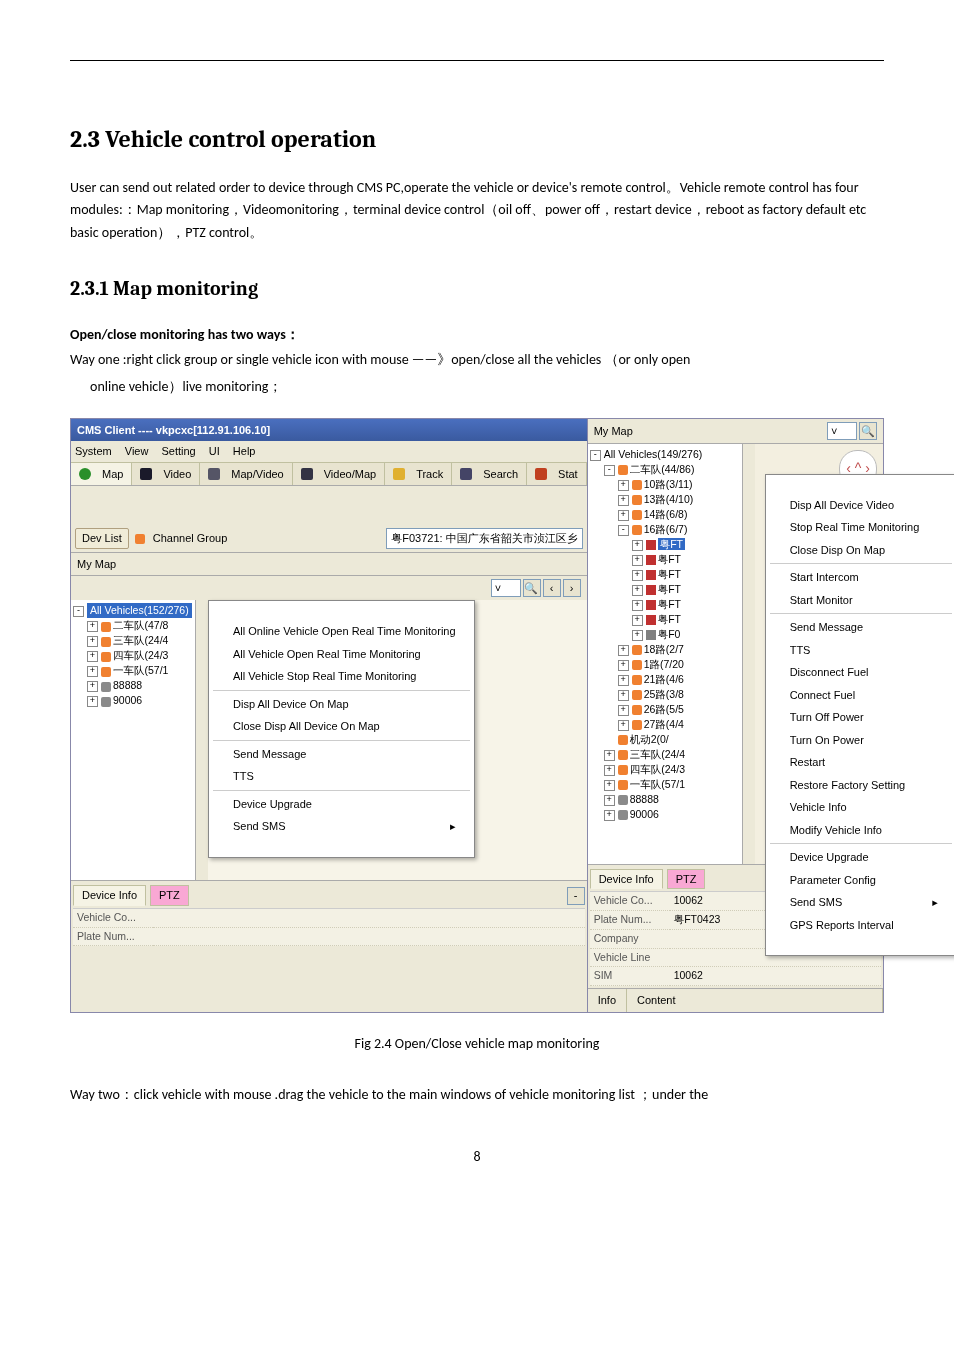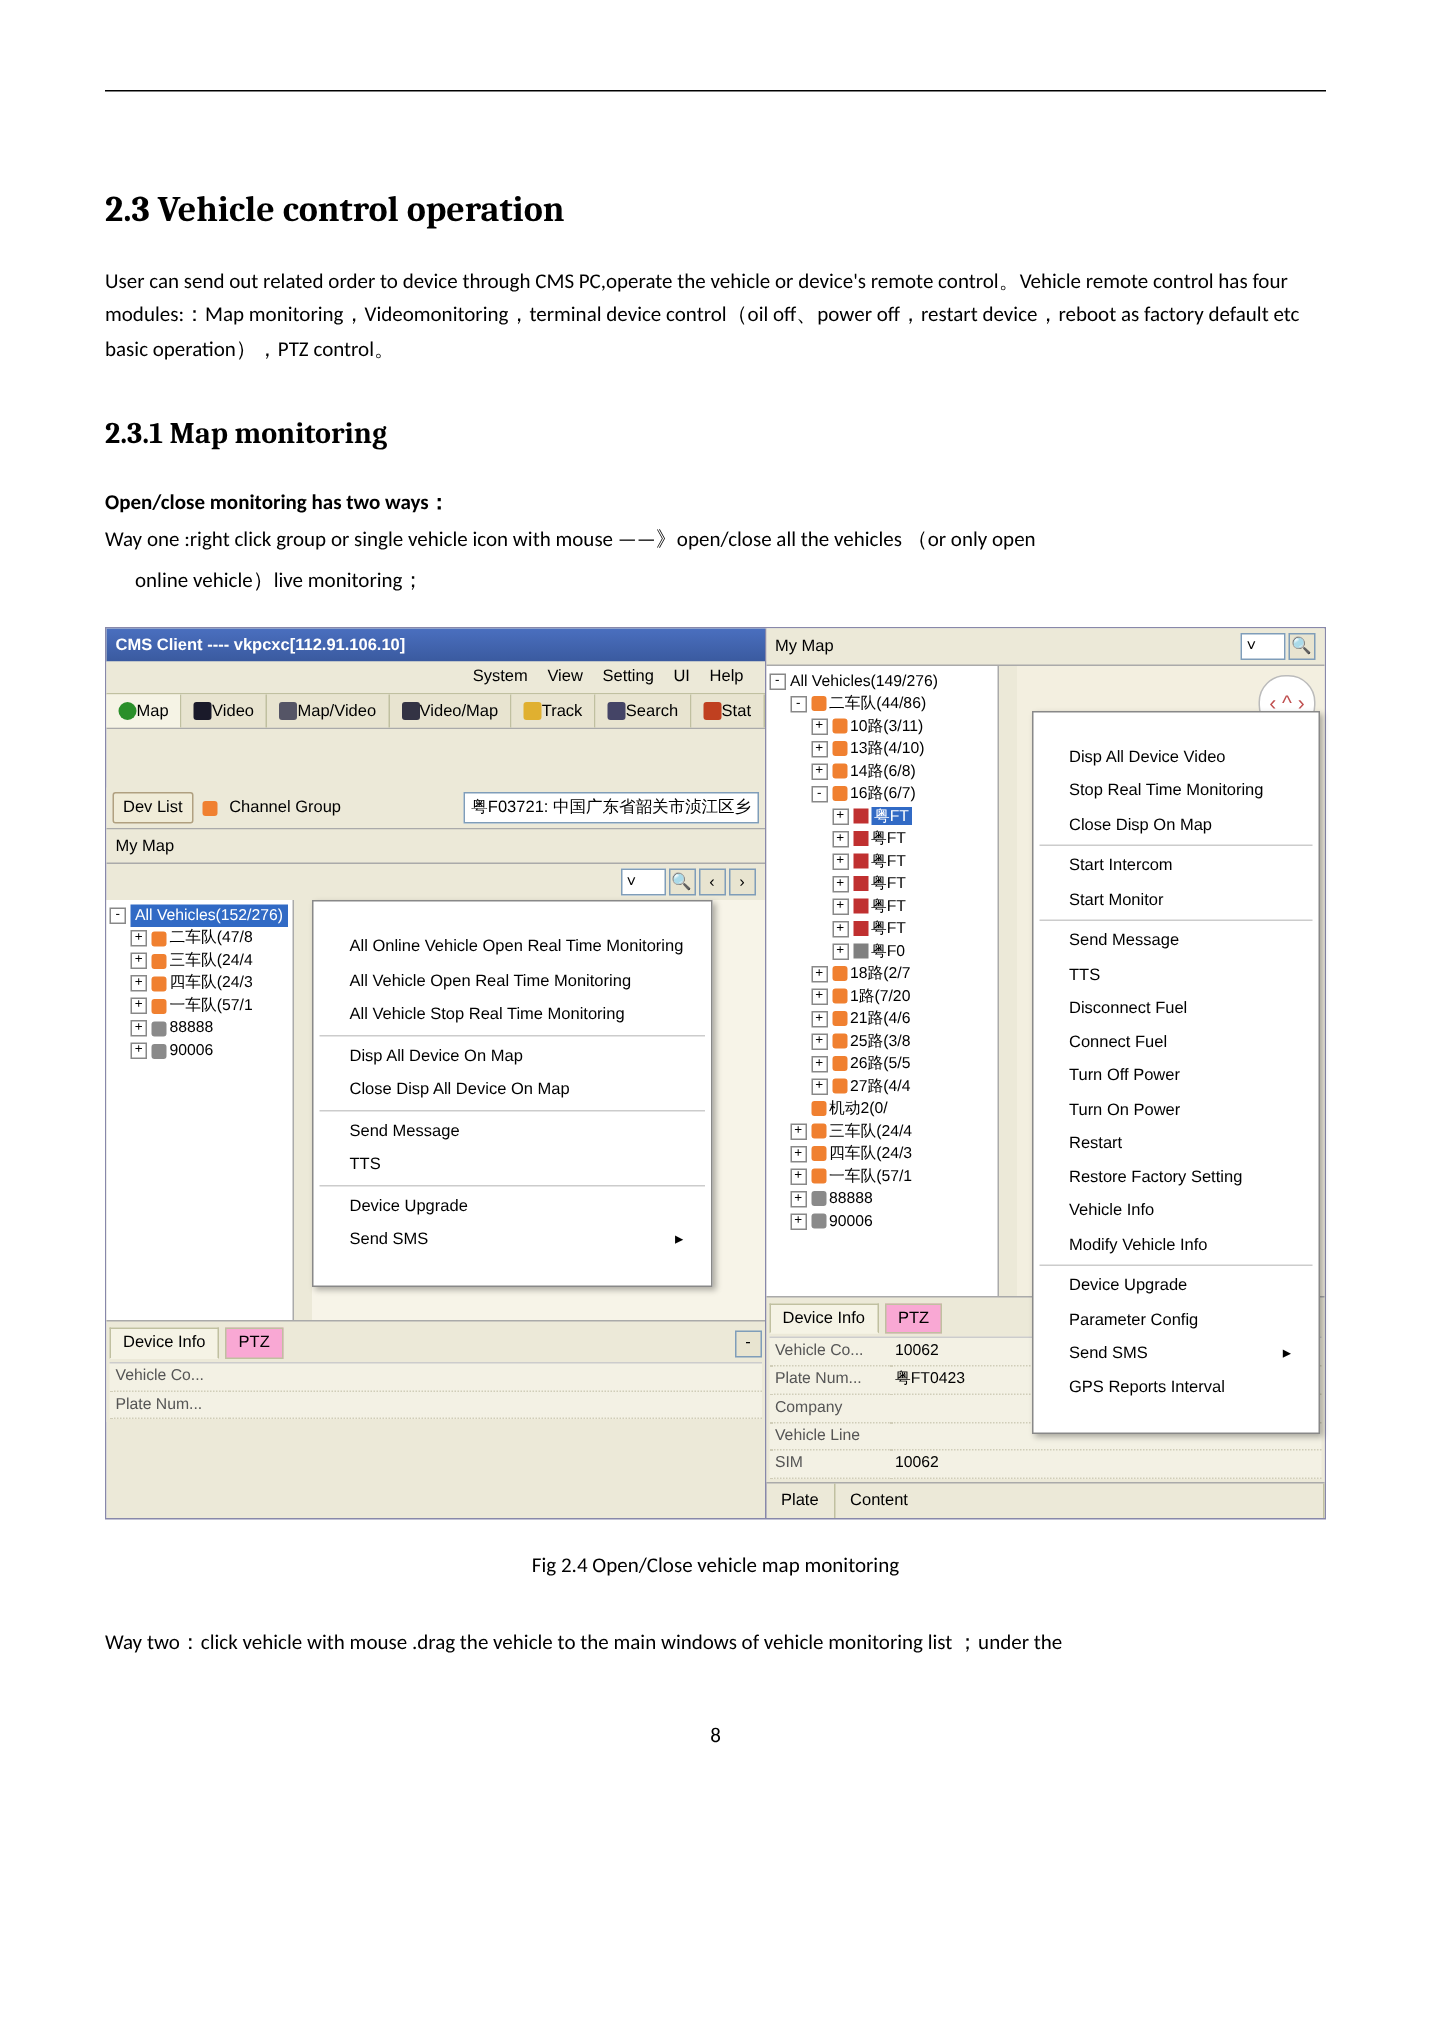--- a/index.html
+++ b/index.html
@@ -69,36 +69,35 @@
     background: linear-gradient(#4a6fbf, #3a5a9f);
     color: #fff;
     padding: 3px 6px;
     font-weight: bold;
     font-size: 11px;
   }
   .menubar {
     background: #ece9d8;
     padding: 2px 4px;
     border-bottom: 1px solid #c0c0a0;
-    text-align: right;
   }
   .menubar span { margin-right: 10px; }
 
   
   .tabbar {
     display: flex;
     background: #ece9d8;
     border-bottom: 1px solid #aaa;
   }
   .tab {
     padding: 3px 8px;
     border-right: 1px solid #c0c0a0;
     display: flex;
     align-items: center;
-    gap: 0;
+    gap: 11px;
     background: #e8e4d0;
   }
   .tab.active { background: #f5f3e5; }
   .tabicon {
     width: 12px; height: 12px;
     display: inline-block;
     border-radius: 2px;
   }
   .ic-globe { background: #2a8f2a; border-radius: 50%; }
   .ic-screen { background: #1a1a2a; }
@@ -520,21 +519,21 @@
         <div>粤FT0423</div>
         <div class="k">Company</div>
           <div></div>
         <div class="k">Vehicle Line</div>
           <div></div>
         <div class="k">SIM</div>
         <div>10062</div>
       </div>
     </div>
     <div class="rightfoot">
-      <div class="col">Plate</div>
+      <div class="col">Info</div>
       <div class="col" style="flex:1">Content</div>
     </div>
   </div>
 </div>
 
 <p class="figcap">Fig 2.4 Open/Close vehicle map monitoring</p>
 
 <p class="para">Way two：click vehicle with mouse .drag the vehicle to the main windows of vehicle monitoring list ；under the</p>
 
 <p class="pagenum">8</p>

